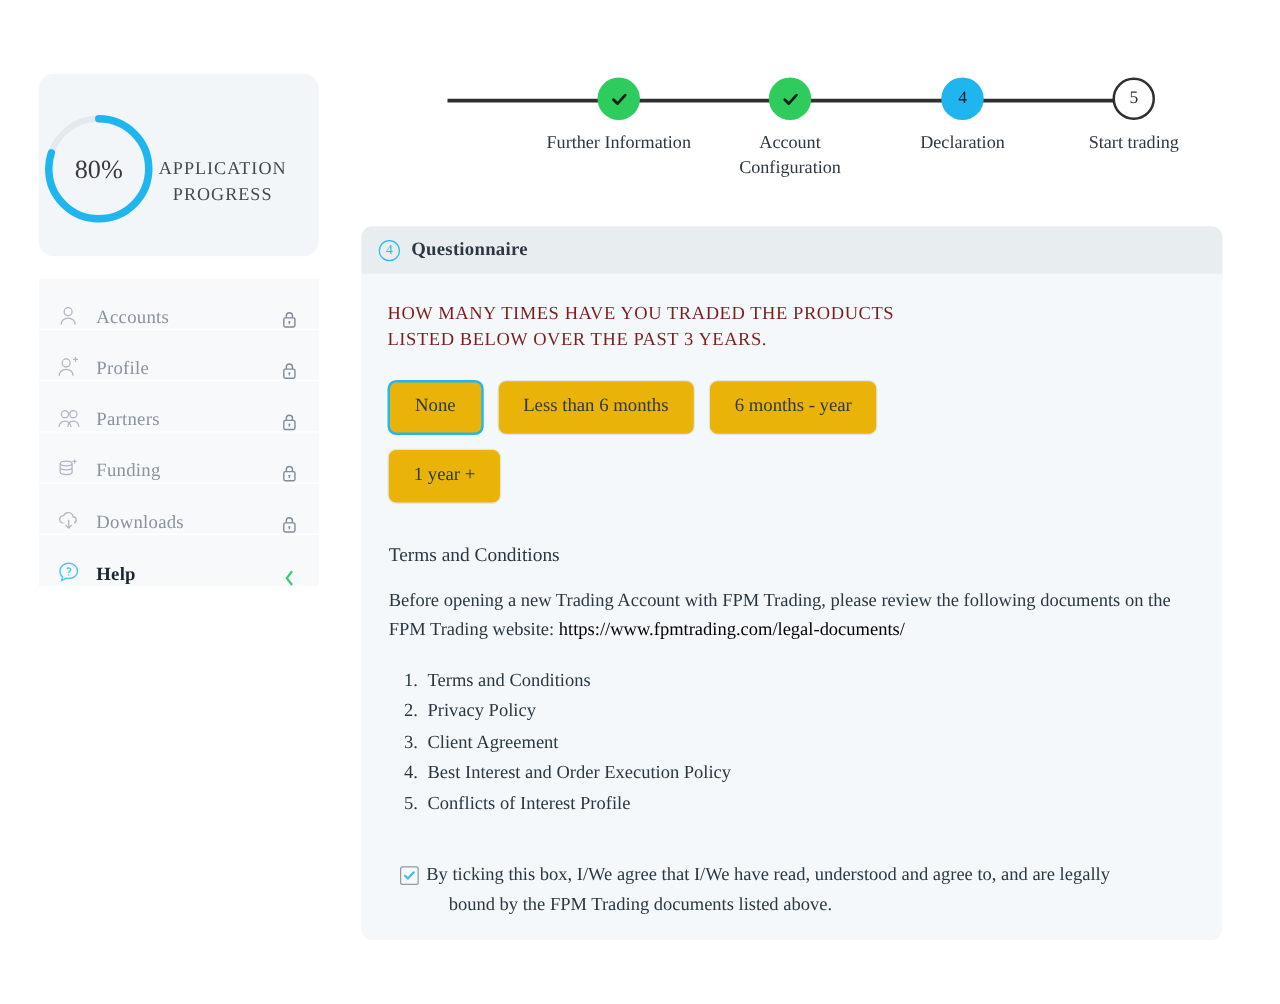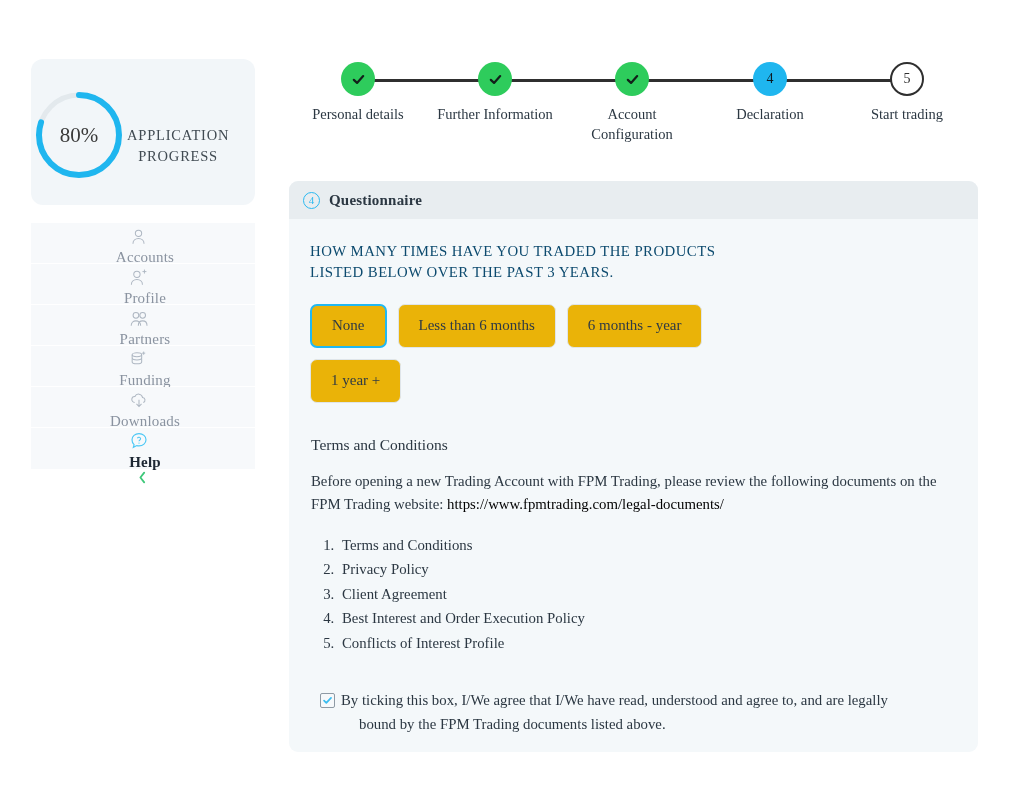--- a/index.html
+++ b/index.html
@@ -39,24 +39,23 @@
     line-height: 1.45;
     color: #404a52;
   }
 
   .menu { margin-top: 18px; }
   .menu-item {
     position: relative;
     height: 41px;
     background: #f7f9fb;
     border-bottom: 1px solid #ffffff;
-    display: flex; align-items: center;
+    display: flex; align-items: flex-end;
     padding: 0 16px 0 14px;
     cursor: pointer;
-    flex-direction: column;
   }
   .menu-item:last-child { border-bottom: none; }
   .menu-icon { width: 26px; height: 22px; flex: 0 0 26px; display:flex; align-items:center; }
   .menu-label {
     flex: 1;
     font-size: 15px;
     color: #8a93a0;
     padding-left: 6px;
     letter-spacing: .2px;
   }
@@ -110,21 +109,21 @@
     display: flex; align-items: center; justify-content: center;
     font-size: 11px; margin-right: 9px;
     font-family: "Liberation Serif", serif;
   }
   .card-header-title { font-size: 15px; font-weight: bold; color: #2b3742; letter-spacing: .2px; }
 
   .card-body { padding: 22px 26px 0 21px; }
 
   .question {
     font-size: 14.8px; letter-spacing: .45px; line-height: 1.45;
-    color: #0c4a6e; margin: 0 0 20px 0; max-width: 430px;
+    color: #7f1d1d; margin: 0 0 20px 0; max-width: 430px;
   }
 
   .options { display: flex; flex-wrap: wrap; gap: 11px; max-width: 400px; }
   .option {
     background: #eab308;
     border: 1.4px solid #dfe5e9;
     border-radius: 7px;
     height: 44px;
     padding: 0 20px;
     display: flex; align-items: center; justify-content: center;
@@ -301,28 +300,20 @@
           </svg>
         </span>
       </div>
 
     </nav>
   </aside>
 
   <div class="stepper">
     <div class="step-line" style="left:72px; right:78px;"></div>
 
-    <div class="step" style="left:72px;">
-      <div class="step-node done green">
-        <svg width="17" height="17" viewBox="0 0 20 20" fill="none" stroke="#12201a" stroke-width="2.6" stroke-linecap="round" stroke-linejoin="round">
-          <path d="M4.5 10.4 8.3 14l7.2-8"></path>
-        </svg>
-      </div>
-      <div class="step-label">Personal details</div>
-    </div>
 
     <div class="step" style="left:209px;">
       <div class="step-node done green">
         <svg width="17" height="17" viewBox="0 0 20 20" fill="none" stroke="#12201a" stroke-width="2.6" stroke-linecap="round" stroke-linejoin="round">
           <path d="M4.5 10.4 8.3 14l7.2-8"></path>
         </svg>
       </div>
       <div class="step-label">Further Information</div>
     </div>
 

